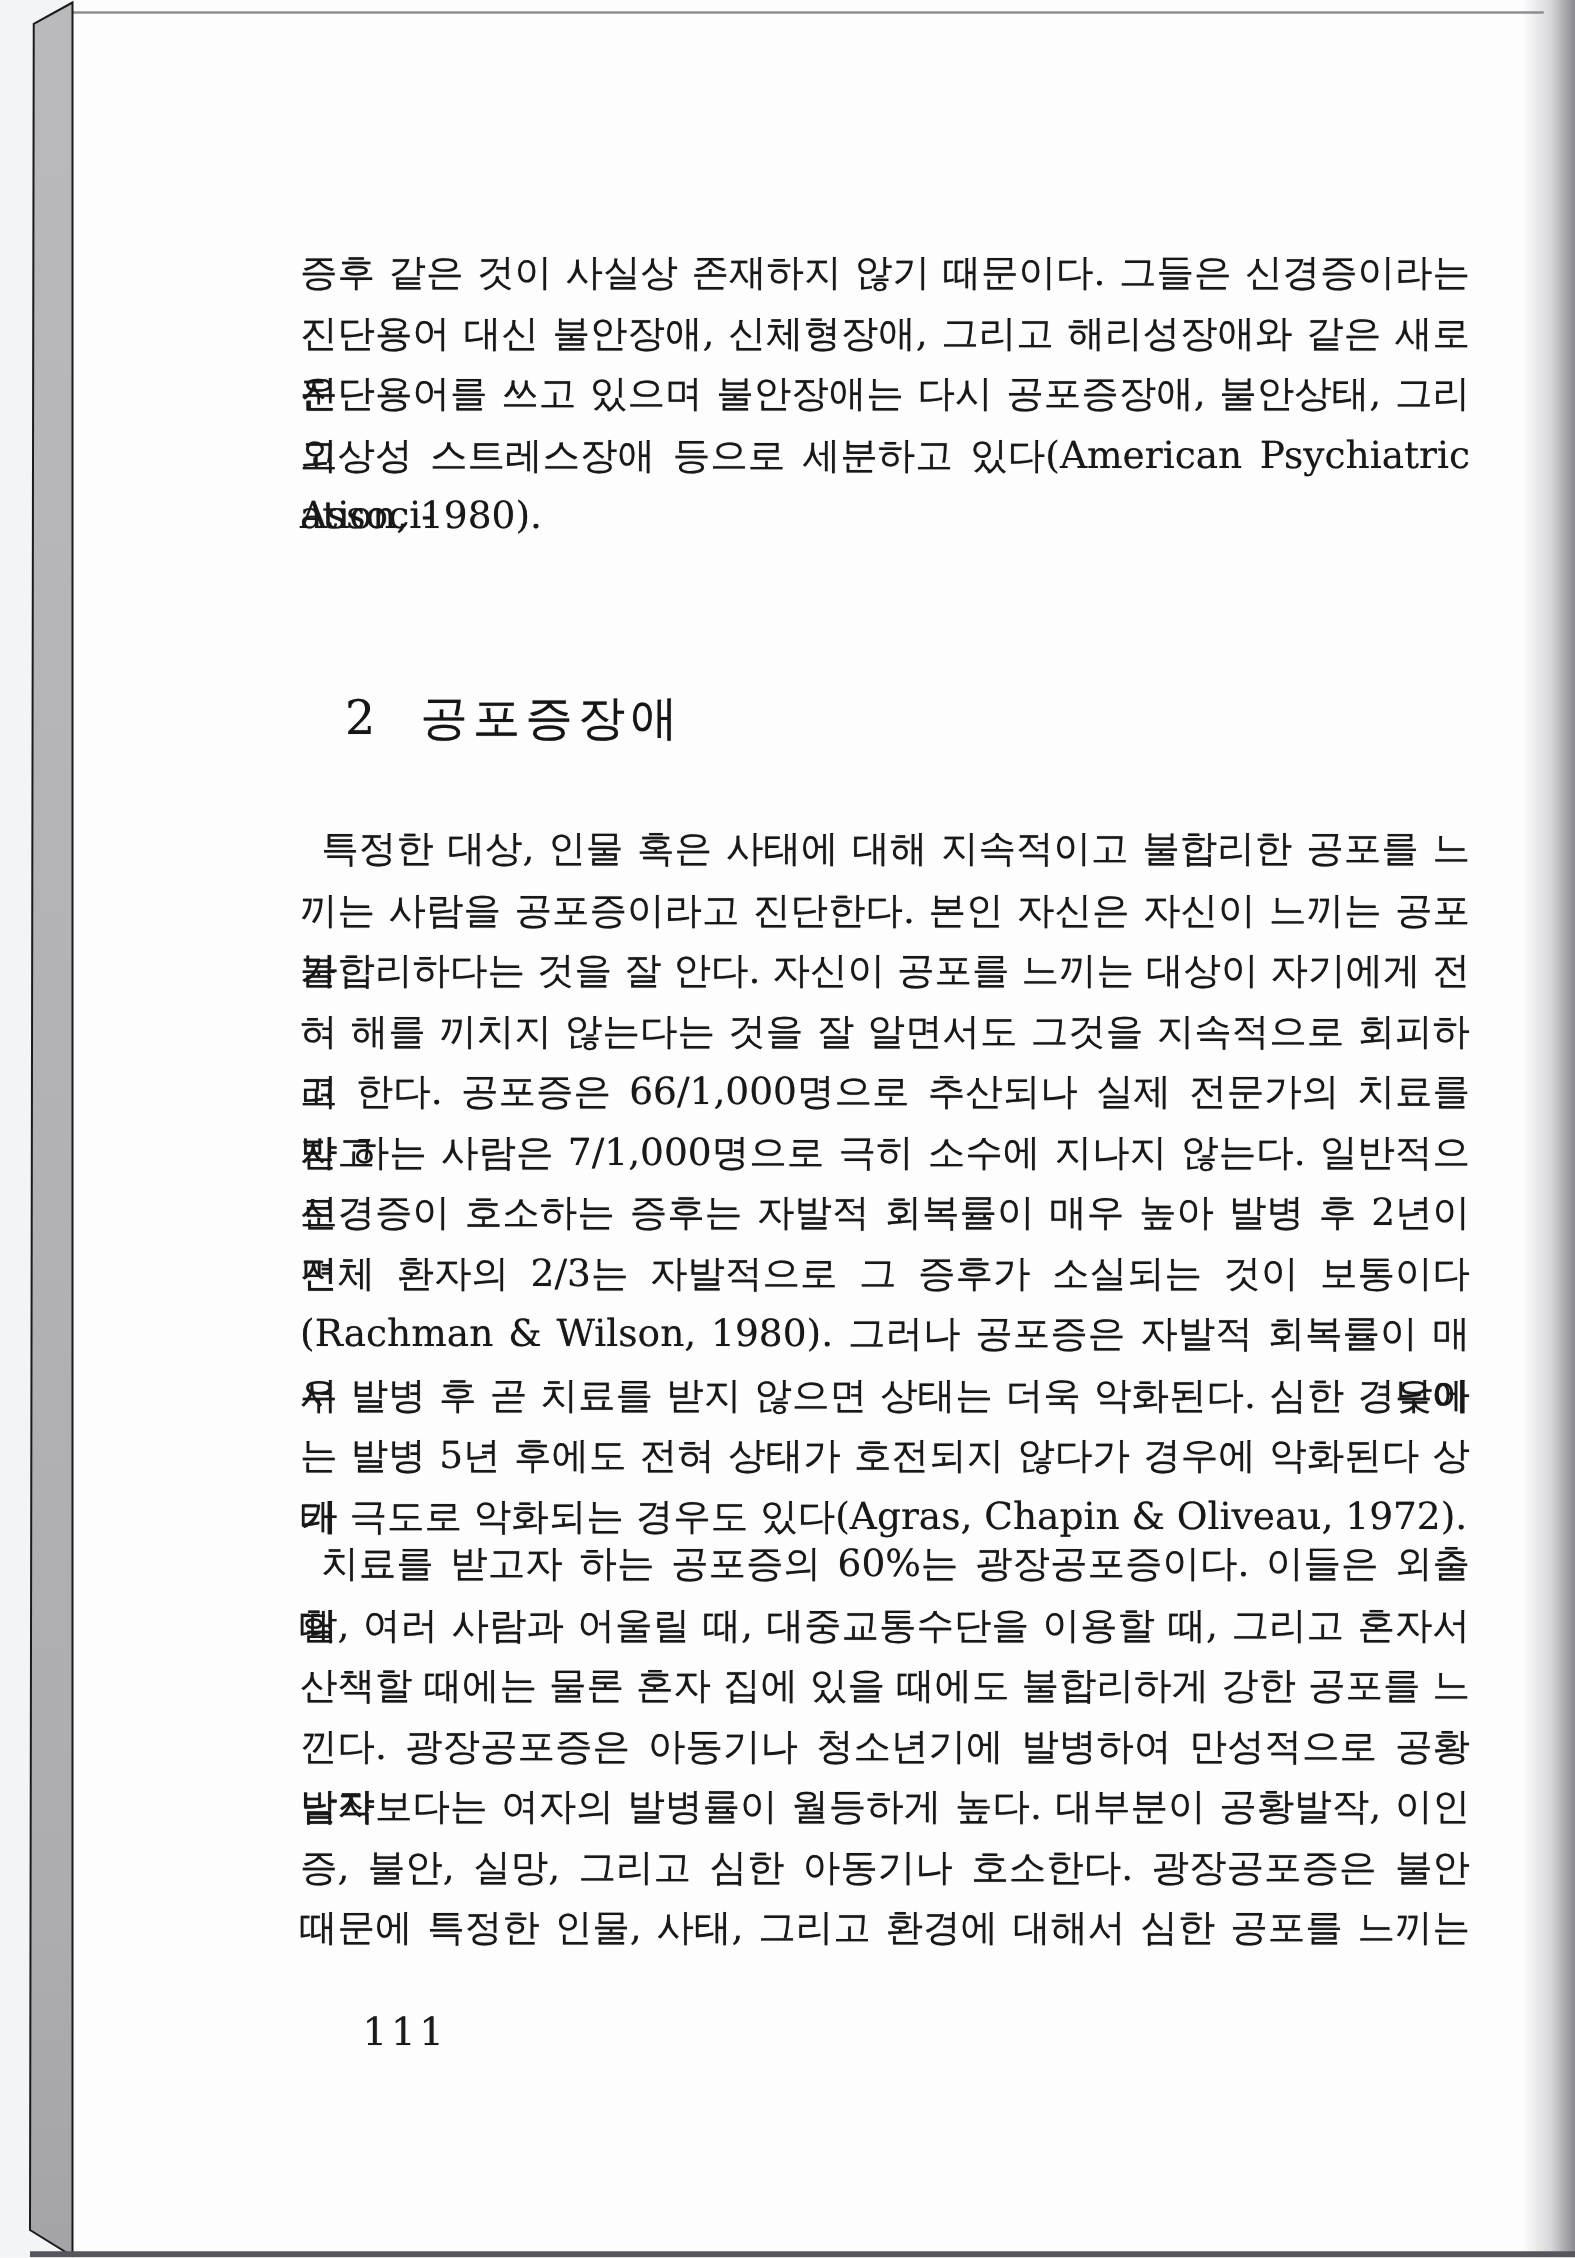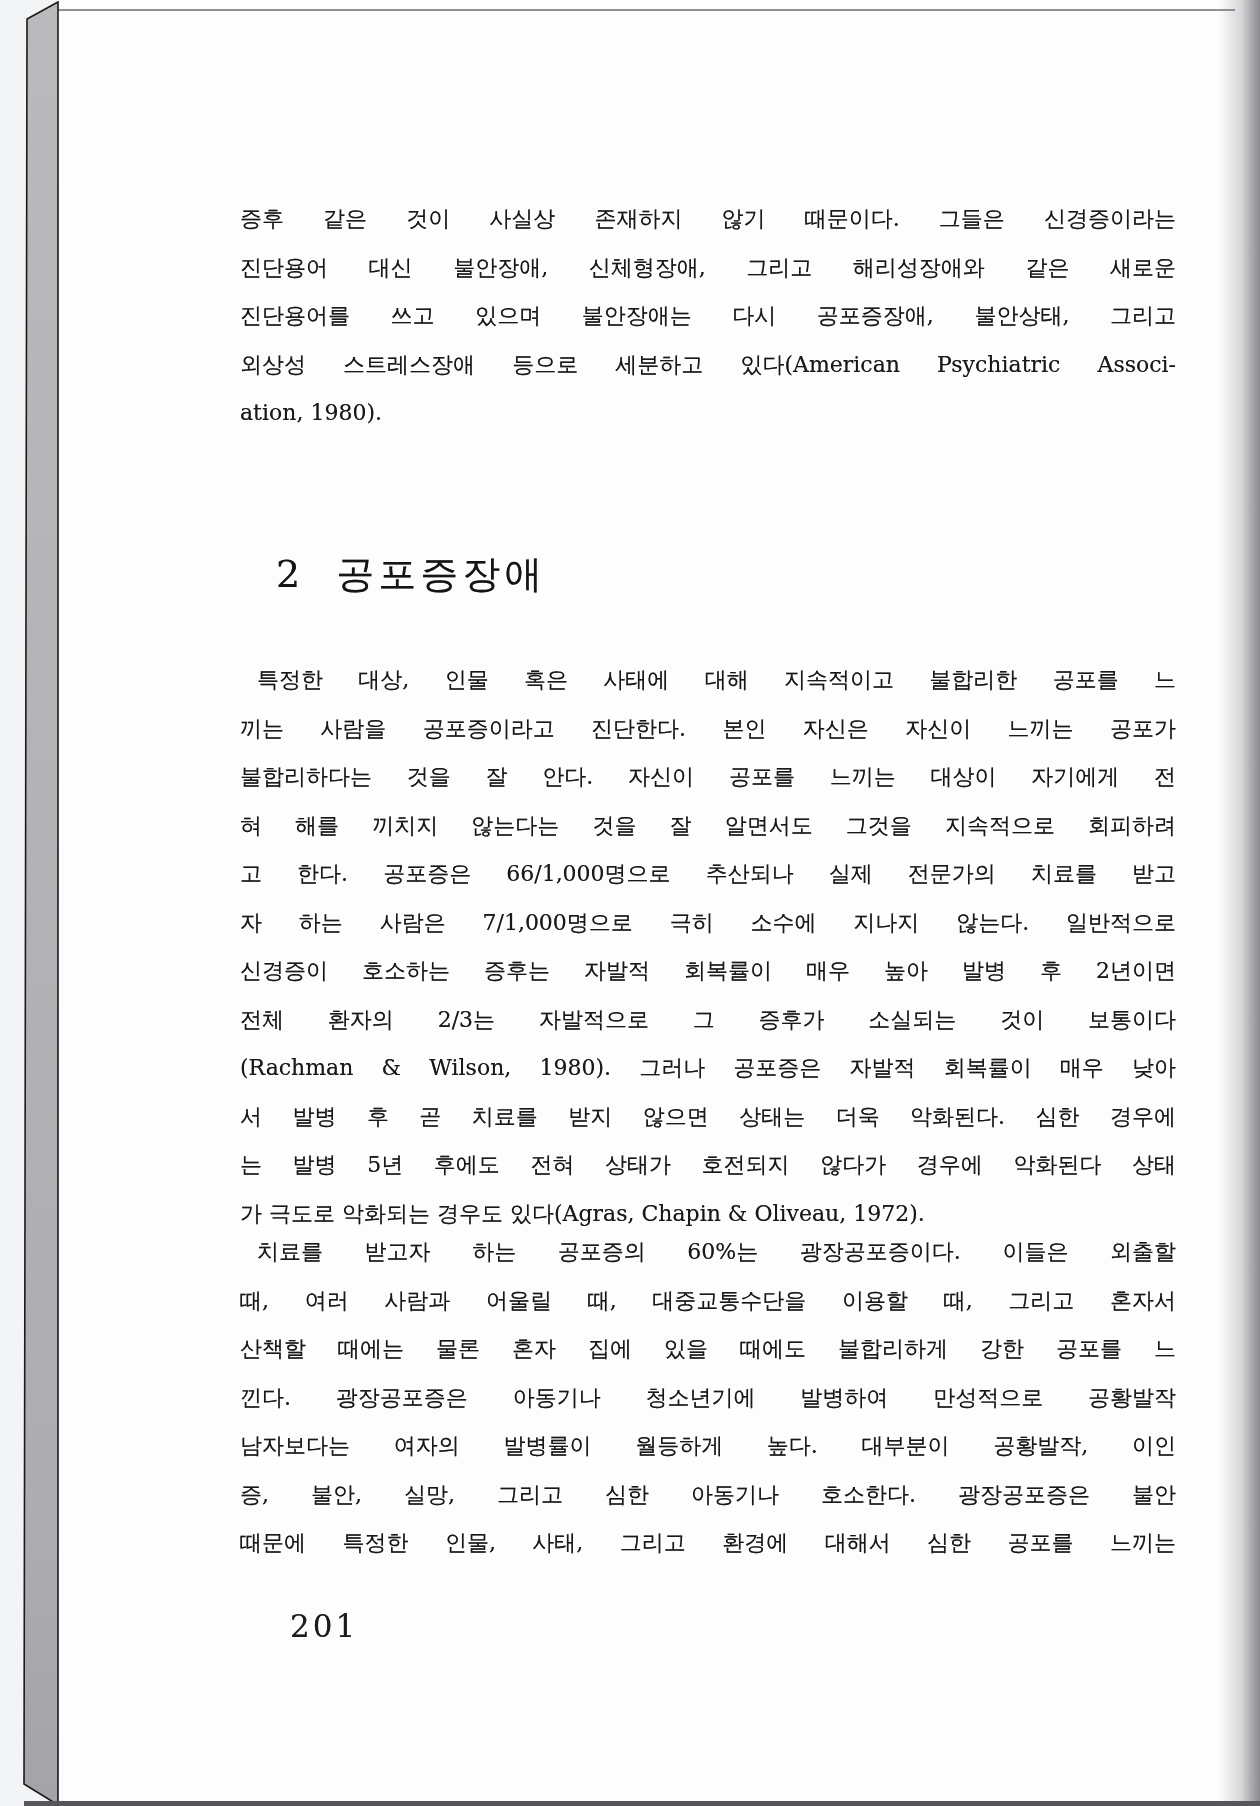--- a/index.html
+++ b/index.html
@@ -51,21 +51,21 @@
   }
   .content {
     position: absolute;
     inset: 0;
     color: #181818;
   }
   .para {
     position: absolute;
     left: 182px;
     width: 936px;
-    font-size: 22px;
+    font-size: 30px;
     line-height: 48.5px;
     text-shadow: 0 0 0.6px rgba(10,10,10,0.55);
   }
   .p1 { top: 195px; }
   .p2 { top: 656px; }
   .p3 { top: 1228px; }
   .line {
     text-align: justify;
     text-align-last: justify;
     white-space: normal;
@@ -134,21 +134,21 @@
       <div class="para p3">
           <div class="line indent">치료를 받고자 하는 공포증의 60%는 광장공포증이다. 이들은 외출할</div>
           <div class="line">때, 여러 사람과 어울릴 때, 대중교통수단을 이용할 때, 그리고 혼자서</div>
           <div class="line">산책할 때에는 물론 혼자 집에 있을 때에도 불합리하게 강한 공포를 느</div>
           <div class="line">낀다. 광장공포증은 아동기나 청소년기에 발병하여 만성적으로 공황발작</div>
           <div class="line">남자보다는 여자의 발병률이 월등하게 높다. 대부분이 공황발작, 이인</div>
           <div class="line">증, 불안, 실망, 그리고 심한 아동기나 호소한다. 광장공포증은 불안</div>
           <div class="line">때문에 특정한 인물, 사태, 그리고 환경에 대해서 심한 공포를 느끼는</div>
         </div>
 
-      <div class="pageno">201</div>
+      <div class="pageno">111</div>
     </div>
 
     <div class="right-shade"></div>
   </div>
 
   <svg class="spine-svg" viewBox="0 0 1260 1806" xmlns="http://www.w3.org/2000/svg">
     <defs>
       <linearGradient id="spineGrad" x1="0" y1="0" x2="0" y2="1">
         <stop offset="0" stop-color="#bababd"></stop>
         <stop offset="0.85" stop-color="#adadb1"></stop>

